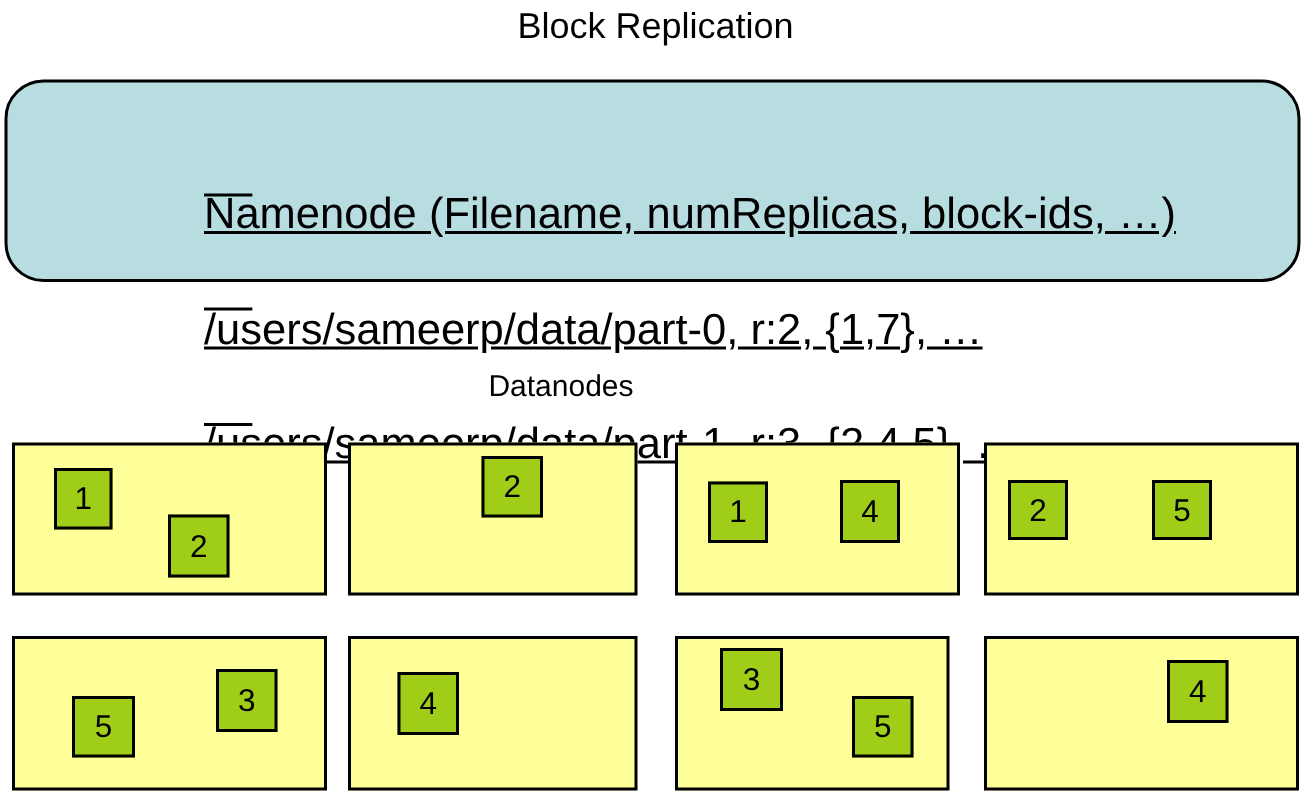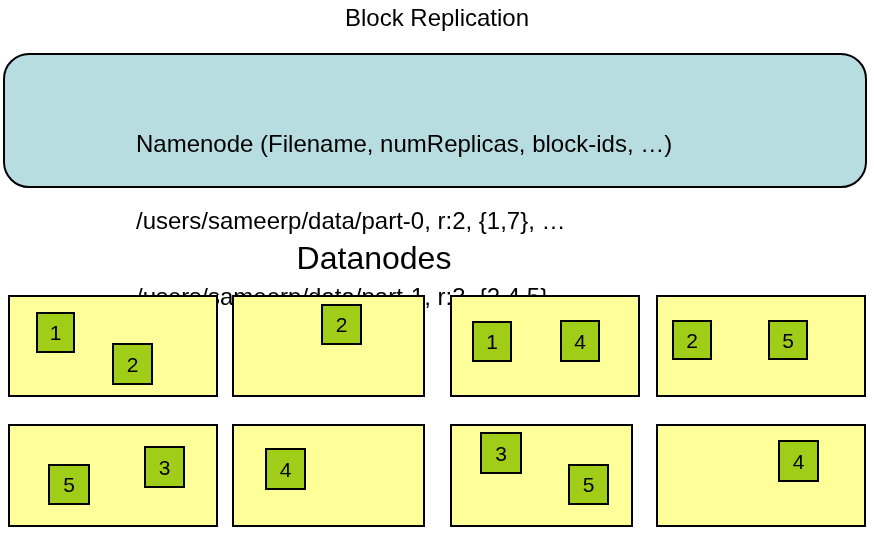--- a/index.html
+++ b/index.html
@@ -43,36 +43,37 @@
     background: #b8dde1;
     border: 2px solid #000000;
     border-radius: 26px;
     box-sizing: border-box;
   }
   .namenode-text {
     position: absolute;
     left: 136px;
     top: 80px;
     width: 700px;
-    font-size: 24px;
+    font-size: 29px;
     line-height: 25.5px;
     color: #000000;
     white-space: pre;
+    text-decoration: underline;
   }
   .namenode-line {
     display: block;
     white-space: pre;
   }
   .datanodes-label {
     position: absolute;
     left: 0;
     top: 244px;
     width: 748px;
     text-align: center;
-    font-size: 32px;
+    font-size: 20px;
     line-height: 28px;
     white-space: nowrap;
   }
   .datanode {
     position: absolute;
     background: #ffff99;
     border: 2px solid #000000;
     box-sizing: border-box;
   }
   .block {

